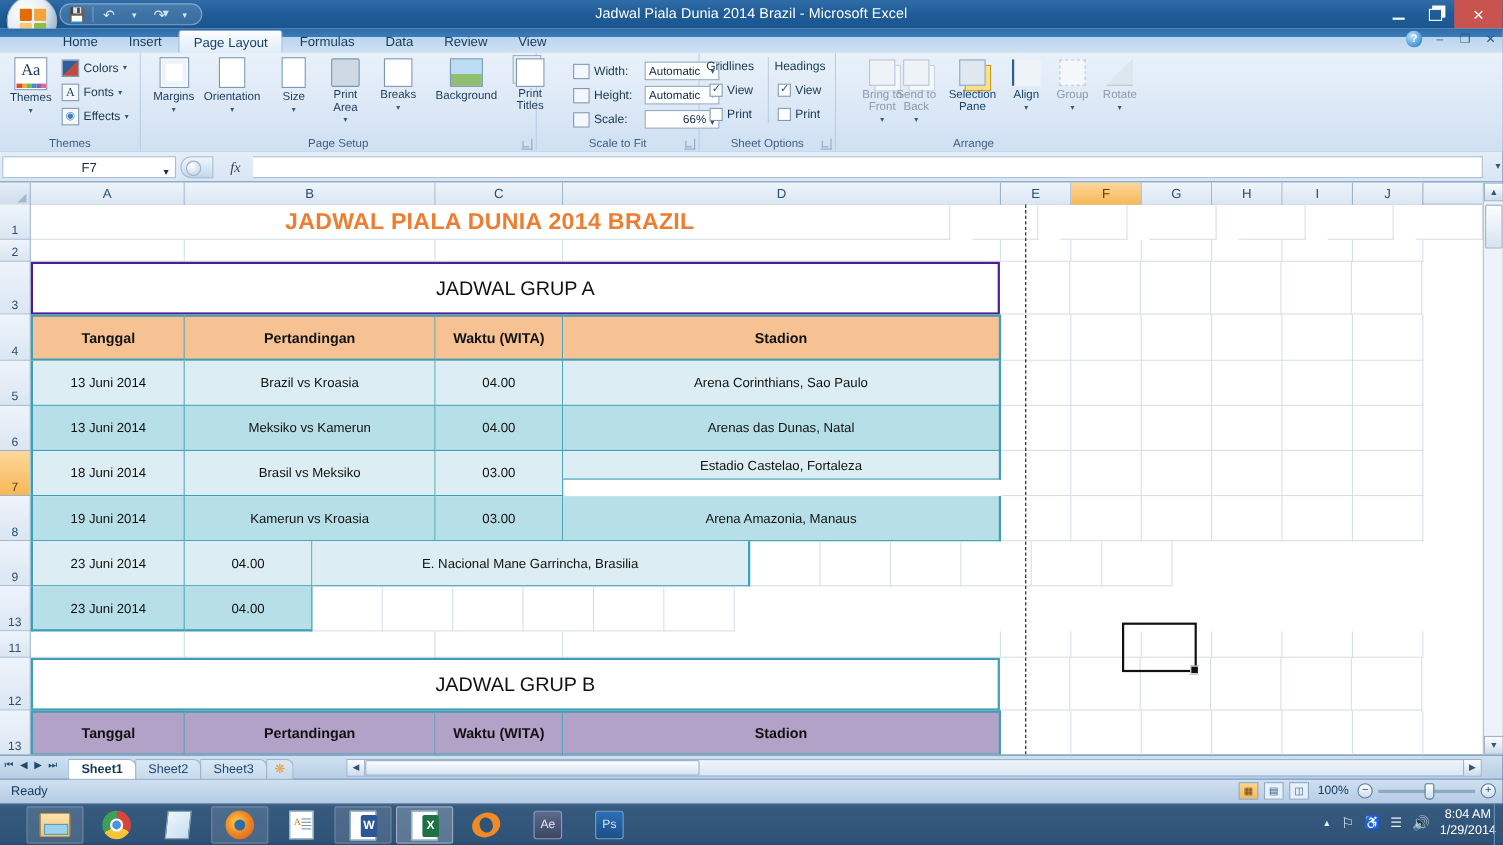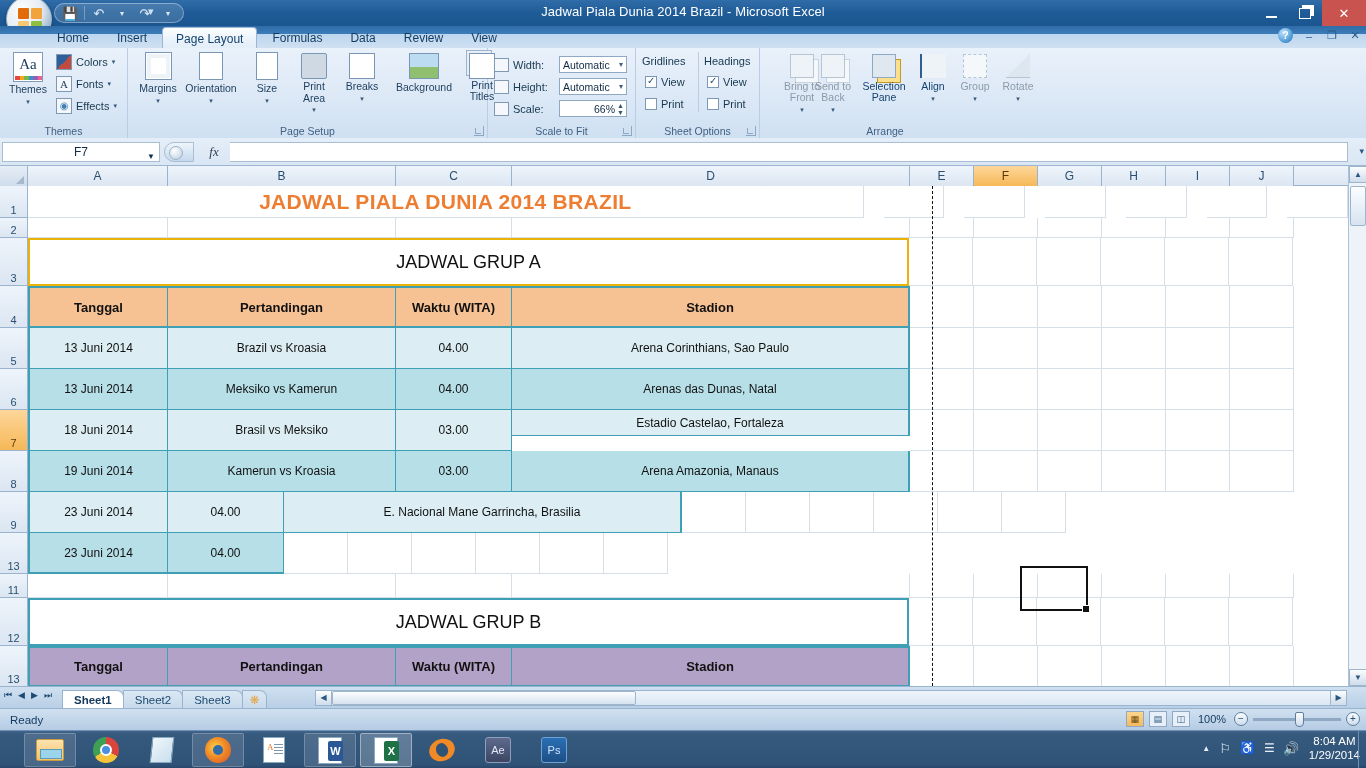--- a/index.html
+++ b/index.html
@@ -116,21 +116,21 @@
     line-height:22px;
   }
   .themes-ic .sw{ position:absolute; bottom:1px; left:1px; width:27px; height:4px; display:flex;}
   .themes-ic .sw i{flex:1;}
 
   .smallcmd{
     position:absolute; font-size:11px; color:#17384f; display:flex; align-items:center; gap:4px;
   }
   .smallcmd .sq{ width:16px;height:16px; border:1px solid #8198b3; background:#f4f8fc; position:relative;}
 
-  .fitrow{ position:absolute; display:flex; align-items:center; gap:4px; font-size:11px; color:#17384f;}
+  .fitrow{ position:absolute; display:flex; align-items:center; gap:4px; font-size:11px; color:#17384f;padding-left:27px;}
   .combo{
     width:68px;height:17px; background:#fff; border:1px solid #8fa9c4; font-size:10.5px;
     display:flex; align-items:center; padding-left:3px; color:#102a44; position:relative;
   }
   .combo:after{content:"\25BE"; position:absolute; right:3px; font-size:8px; color:#43627f;}
   .combo.spin:after{content:"";}
   .spinbtns{position:absolute; right:2px; top:1px; font-size:7px; line-height:7px; color:#33556f;}
 
   .chk{ display:inline-flex; align-items:center; gap:4px; font-size:11px; color:#17384f;}
   .chkbox{ width:12px;height:12px;border:1px solid #7d97b4; background:#fff; position:relative;}
@@ -548,21 +548,21 @@
         <div class="gcell " style="width: 116px; height: 20px;"></div>
         <div class="gcell " style="width: 398px; height: 20px;"></div>
         <div class="gcell " style="width: 64px; height: 20px;"></div>
         <div class="gcell " style="width: 64px; height: 20px;"></div>
         <div class="gcell " style="width: 64px; height: 20px;"></div>
         <div class="gcell " style="width: 64px; height: 20px;"></div>
         <div class="gcell " style="width: 64px; height: 20px;"></div>
         <div class="gcell " style="width: 64px; height: 20px;"></div>
       </div>
       <div class="gridrow" style="height: 48px;">
-        <div class="gcell grp-title" style="width: 881px; height: 48px;;border:2px solid #eab308;background:#fff">JADWAL GRUP A</div>
+        <div class="gcell grp-title" style="width: 881px; height: 48px;;border:2px solid #4c1d95;background:#fff">JADWAL GRUP A</div>
         <div class="gcell " style="width: 64px; height: 48px;"></div>
         <div class="gcell " style="width: 64px; height: 48px;"></div>
         <div class="gcell " style="width: 64px; height: 48px;"></div>
         <div class="gcell " style="width: 64px; height: 48px;"></div>
         <div class="gcell " style="width: 64px; height: 48px;"></div>
         <div class="gcell " style="width: 64px; height: 48px;"></div>
       </div>
       <div class="gridrow" style="height: 42px;">
         <div class="gcell hdr-a" style="width: 140px; height: 42px;;border-right:1.5px solid #3f9fb5;border-bottom:2px solid #3f9fb5;border-top:2px solid #3f9fb5;border-left:2px solid #3f9fb5">Tanggal</div>
         <div class="gcell hdr-a" style="width: 228px; height: 42px;;border-right:1.5px solid #3f9fb5;border-bottom:2px solid #3f9fb5;border-top:2px solid #3f9fb5">Pertandingan</div>

